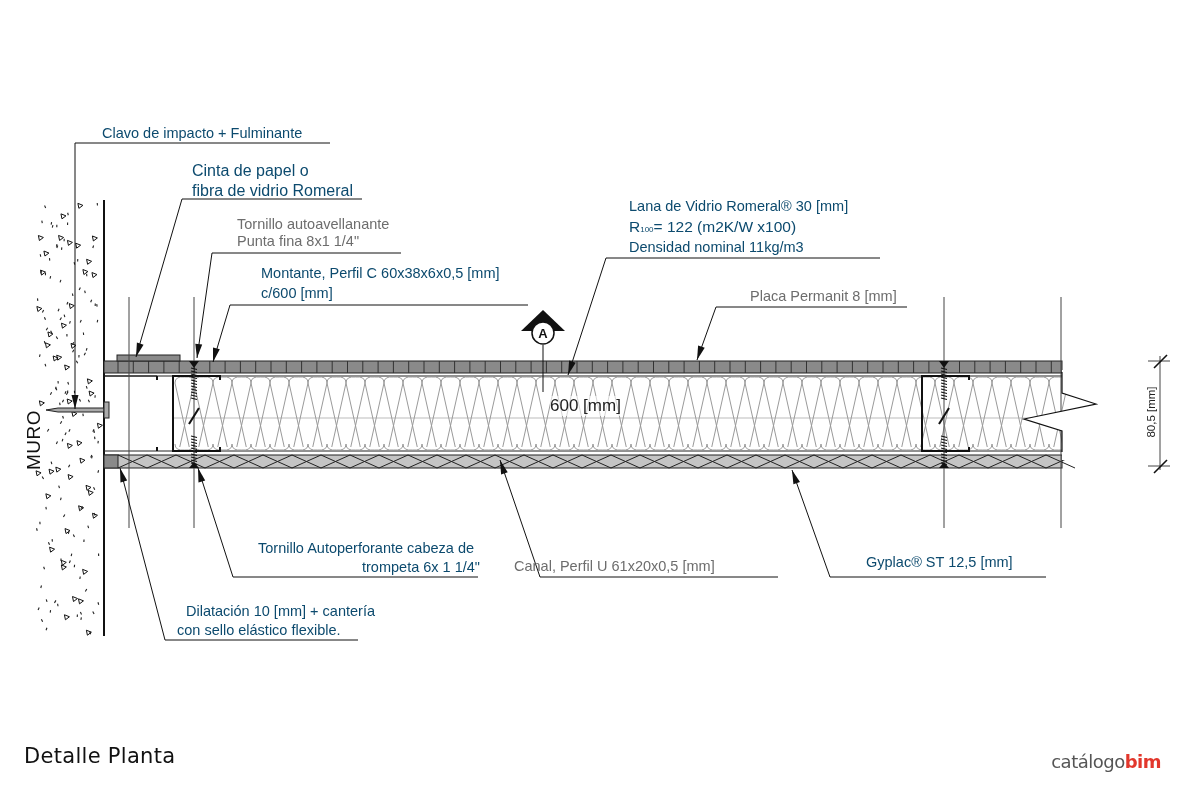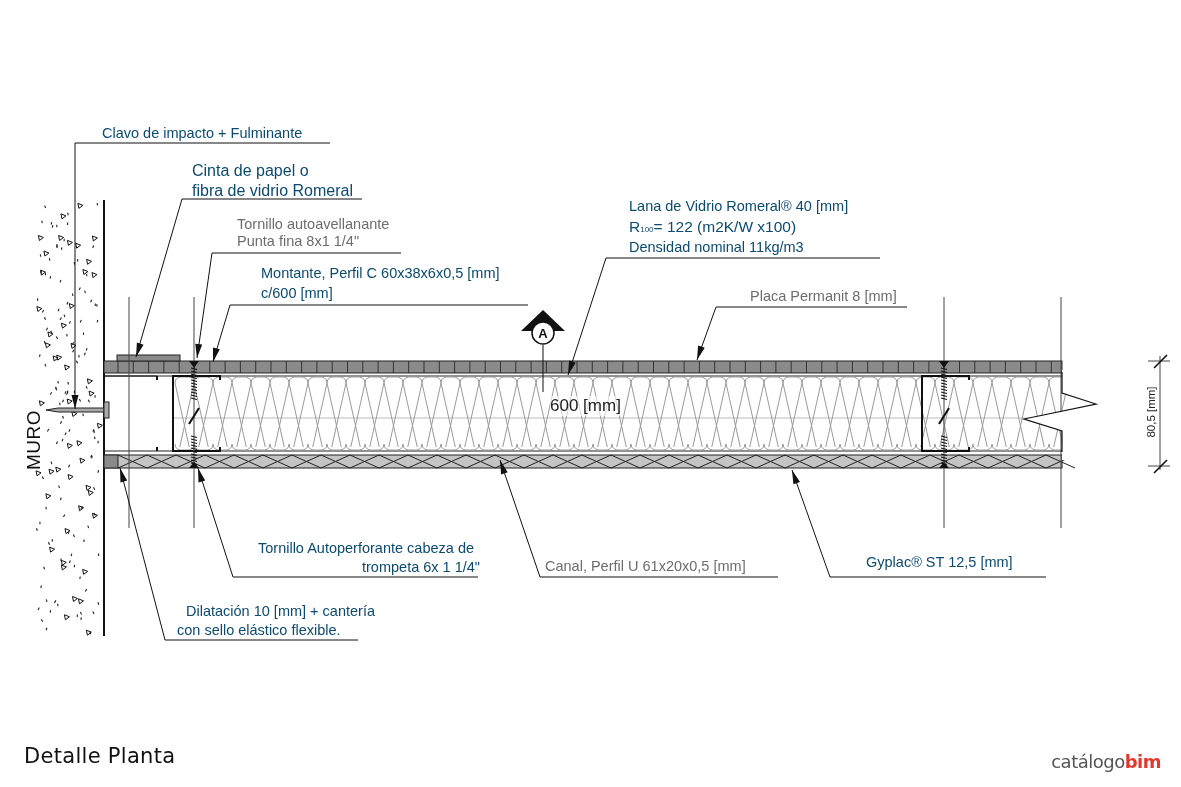--- a/index.html
+++ b/index.html
@@ -556,27 +556,27 @@
   </g>
 </svg>
 
 <div class="lbl" style="left:102px;top:124px;">Clavo de impacto + Fulminante</div>
 <div class="lbl big" style="left:192px;top:160px;">Cinta de papel o</div>
 <div class="lbl big" style="left:192px;top:180px;">fibra de vidrio Romeral</div>
 <div class="lbl gray" style="left:237px;top:215px;">Tornillo autoavellanante</div>
 <div class="lbl gray" style="left:237px;top:232px;">Punta fina 8x1 1/4"</div>
 <div class="lbl" style="left:261px;top:264px;">Montante, Perfil C 60x38x6x0,5 [mm]</div>
 <div class="lbl" style="left:261px;top:284px;">c/600 [mm]</div>
-<div class="lbl" style="left:629px;top:197px;">Lana de Vidrio Romeral® 40 [mm]</div>
+<div class="lbl" style="left:629px;top:197px;">Lana de Vidrio Romeral® 30 [mm]</div>
 <div class="lbl" style="left:629px;top:217px;font-size:15.5px;"><span>R</span><span style="font-size:8px;">100</span><span>= 122 (m2K/W x100)</span></div>
 <div class="lbl" style="left:629px;top:238px;">Densidad nominal 11kg/m3</div>
 <div class="lbl gray" style="left:750px;top:287px;">Placa Permanit 8 [mm]</div>
 <div class="lbl" style="left:244px;top:539px;margin-left:14px;">Tornillo Autoperforante cabeza de</div>
 <div class="lbl right" style="left:244px;top:558px;width:236px;">trompeta 6x 1 1/4"</div>
-<div class="lbl gray" style="left:545px;top:557px;">Canal, Perfil U 61x20x0,5 [mm]</div>
+<div class="lbl gray" style="left:514px;top:557px;">Canal, Perfil U 61x20x0,5 [mm]</div>
 <div class="lbl" style="left:866px;top:553px;">Gyplac® ST 12,5 [mm]</div>
 <div class="lbl" style="left:186px;top:602px;">Dilatación 10 [mm] + cantería</div>
 <div class="lbl" style="left:177px;top:621px;">con sello elástico flexible.</div>
 
 <div class="muro">MURO</div>
 <div class="sec-a">A</div>
 <div class="dim600">600 [mm]</div>
 <div class="dim">80,5 [mm]</div>
 
 <div class="footer-title">Detalle Planta</div>

